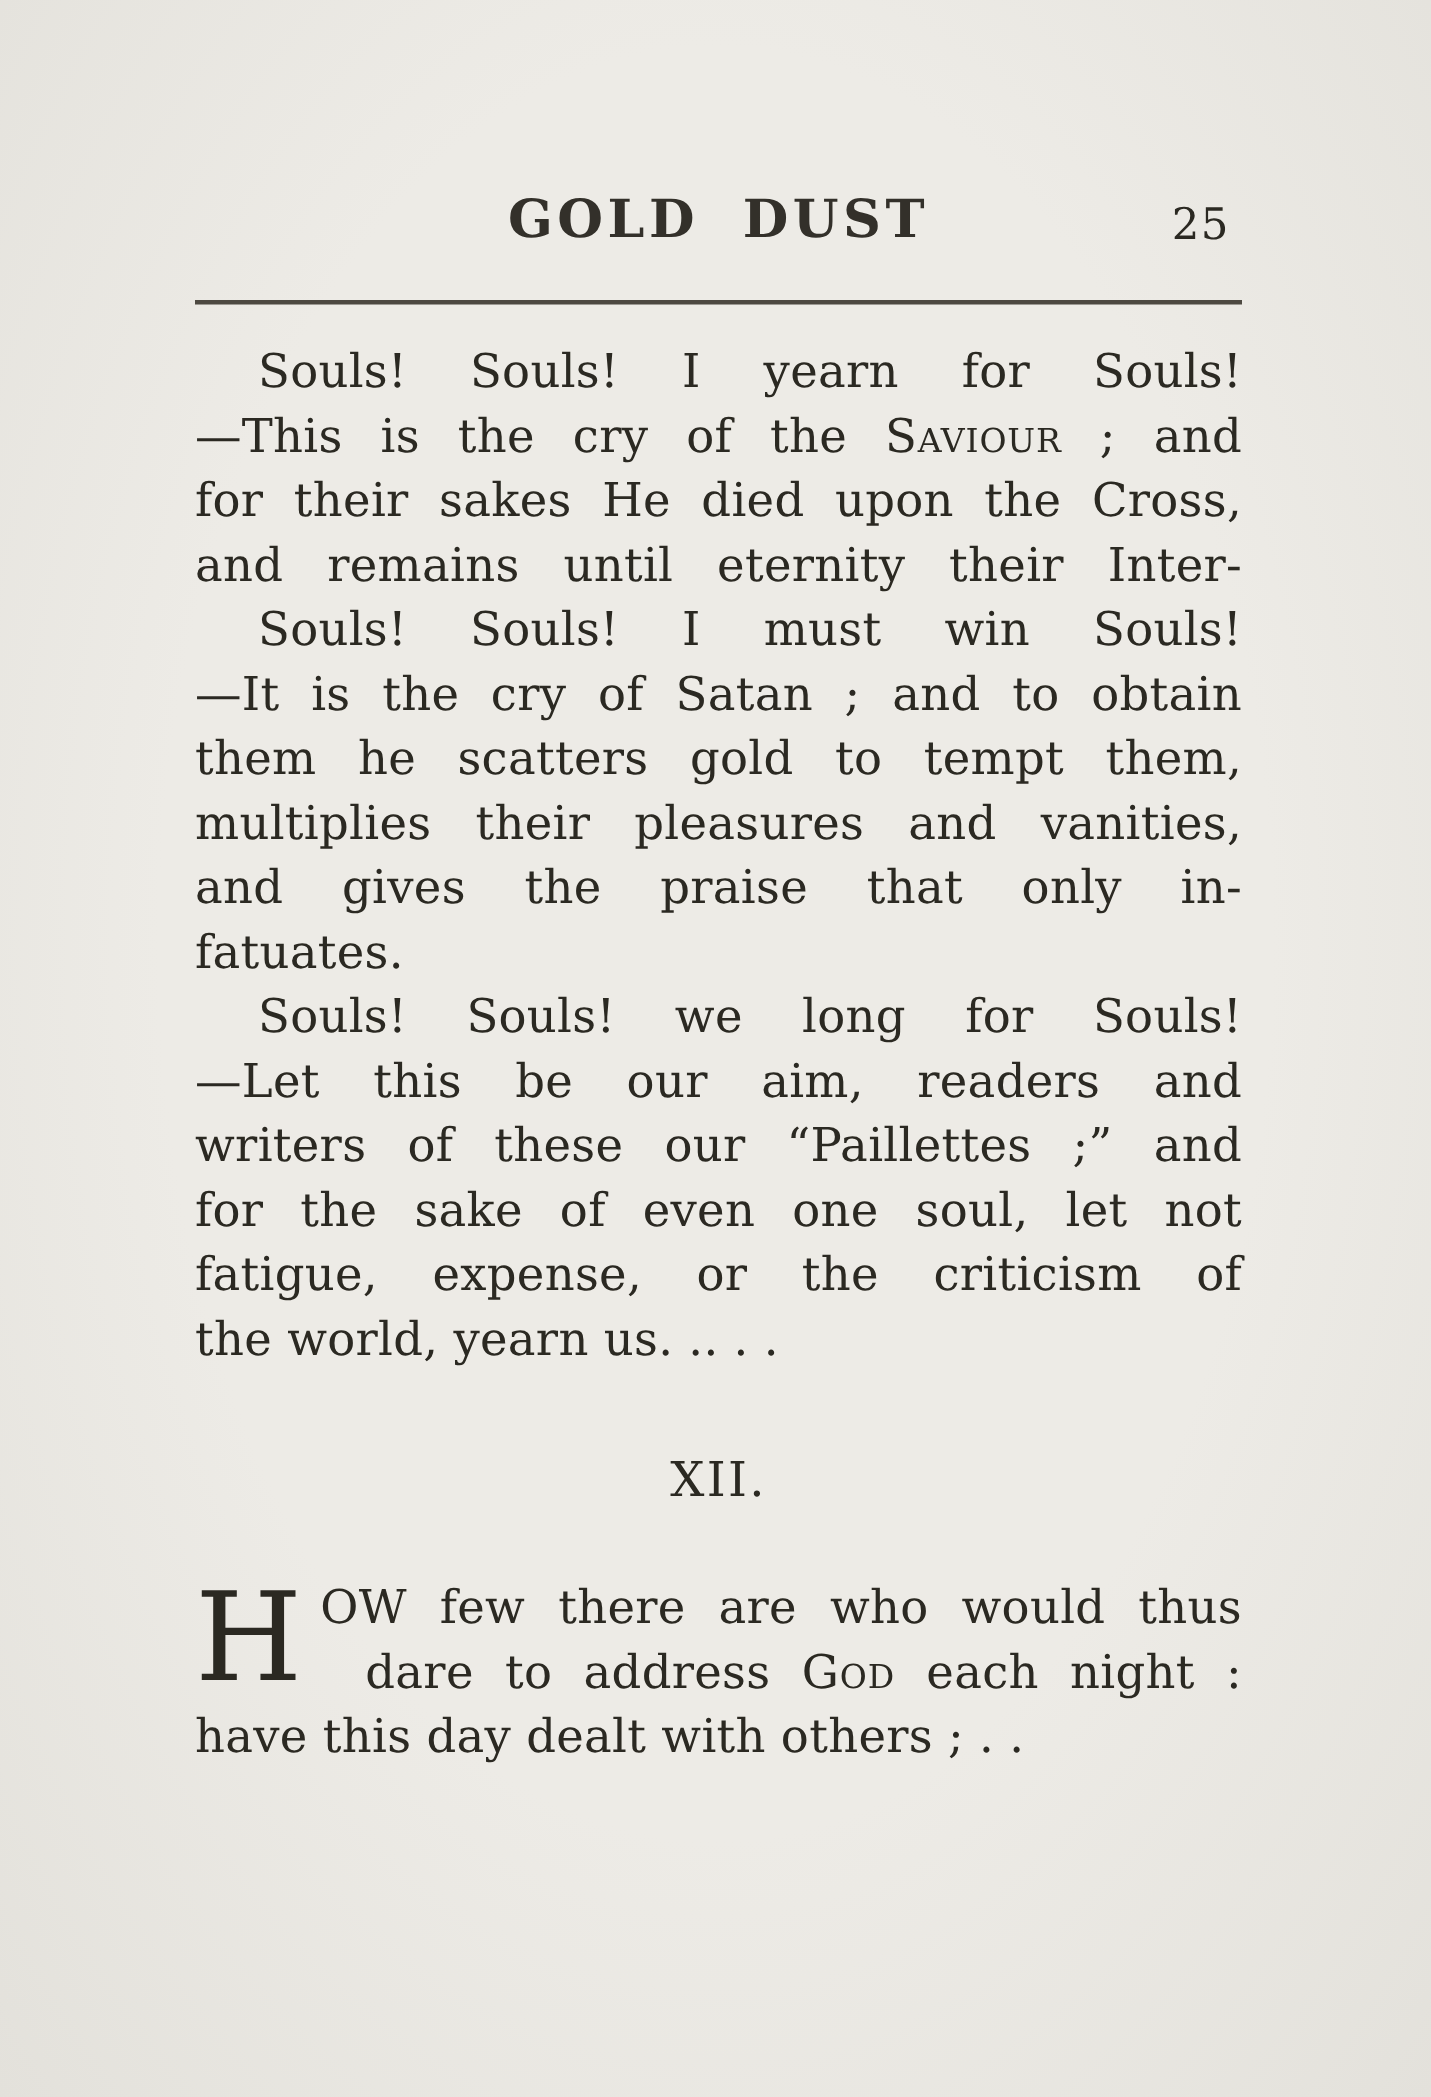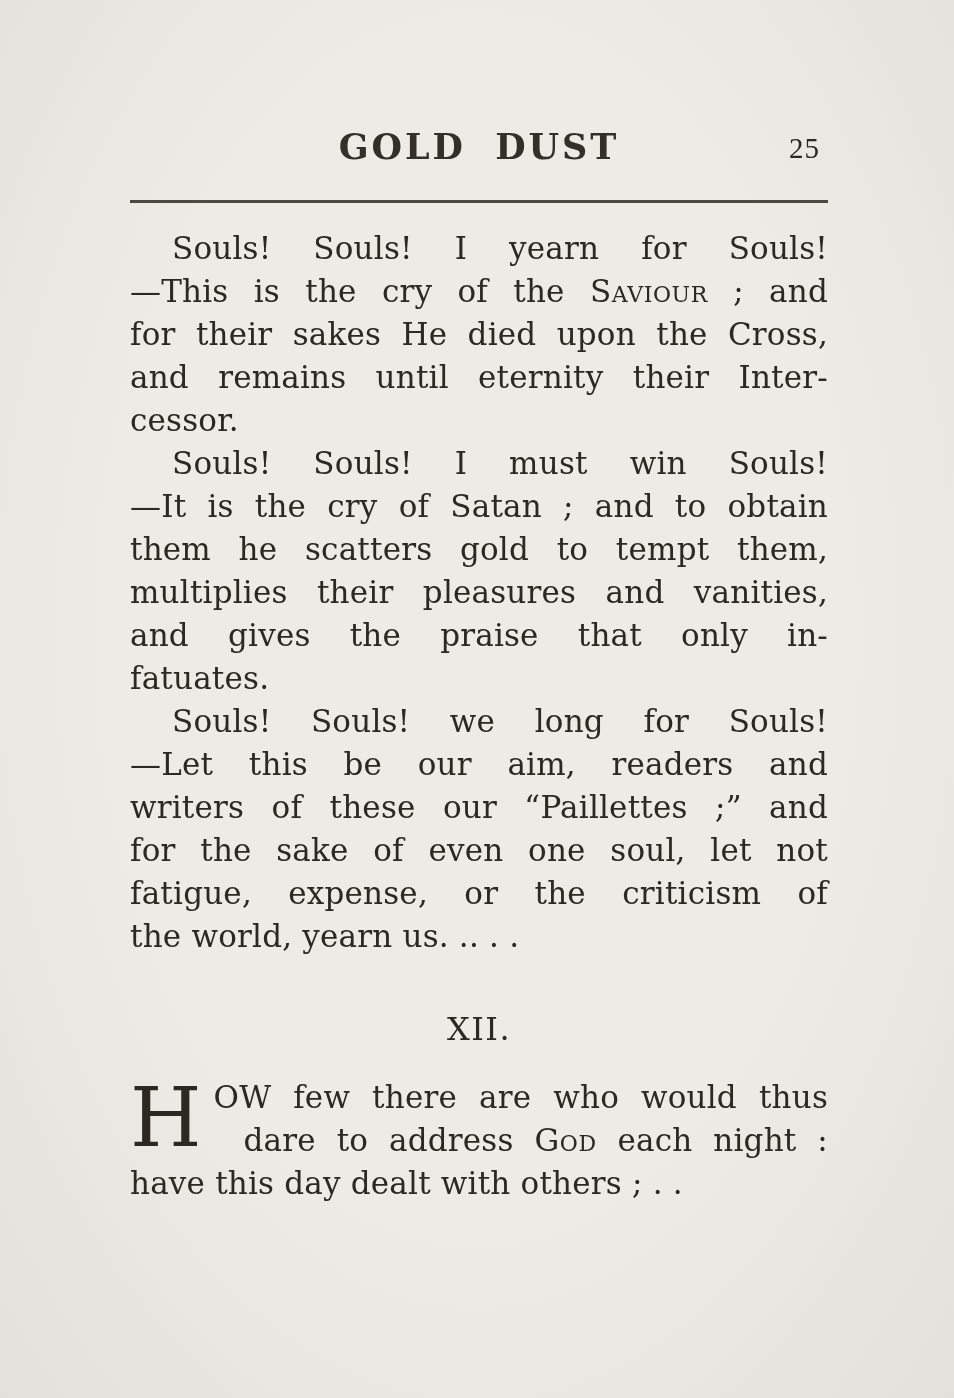--- a/index.html
+++ b/index.html
@@ -33,21 +33,20 @@
     letter-spacing: 3px;
     word-spacing: 14px;
     color: #33302a;
   }
   .page-number {
     position: absolute;
     right: 8px;
     top: 6px;
     font-size: 29px;
     letter-spacing: 1px;
-    font-family: Liberation Serif, serif;
   }
   .rule {
     border: none;
     border-top: 3px solid #4d4941;
     margin: 24px 0 24px 0;
   }
   .paragraph { margin: 0; }
   .line {
     font-size: 31px;
     line-height: 43px;
@@ -57,21 +56,21 @@
   }
   .line.first { text-indent: 42px; }
   .line.indent2 { text-indent: 30px; }
   .line.last { text-align: left; text-align-last: left; }
   .it { }
   .sc { font-variant: small-caps; letter-spacing: 0.6px; }
   .heading {
     text-align: center;
     font-size: 32px;
     letter-spacing: 1.5px;
-    margin: 52px 0 28px 0;
+    margin: 52px 0 46px 0;
   }
   .dropcap {
     float: left;
     font-size: 82px;
     line-height: 80px;
     padding: 2px 12px 0 0;
     color: #2b2922;
   }
 </style>
 </head>
@@ -86,21 +85,20 @@
     </div>
 
     <hr class="rule">
 
     <div>
         <div class="paragraph">
           <div class="line first"><span class="it">Souls! Souls! I yearn for Souls!</span></div>
           <div class="line"><span>—This is the cry of the </span><span class="sc">Saviour</span><span> ; and</span></div>
           <div class="line"><span>for their sakes He died upon the Cross,</span></div>
           <div class="line"><span>and remains until eternity their Inter-</span></div>
-          <div class="line last"><span>cessor.</span></div>
         </div>
         <div class="paragraph">
           <div class="line first"><span class="it">Souls! Souls! I must win Souls!</span></div>
           <div class="line"><span>—It is the cry of Satan ; and to obtain</span></div>
           <div class="line"><span>them he scatters gold to tempt them,</span></div>
           <div class="line"><span>multiplies their pleasures and vanities,</span></div>
           <div class="line"><span>and gives the praise that only in-</span></div>
           <div class="line last"><span>fatuates.</span></div>
         </div>
         <div class="paragraph">

